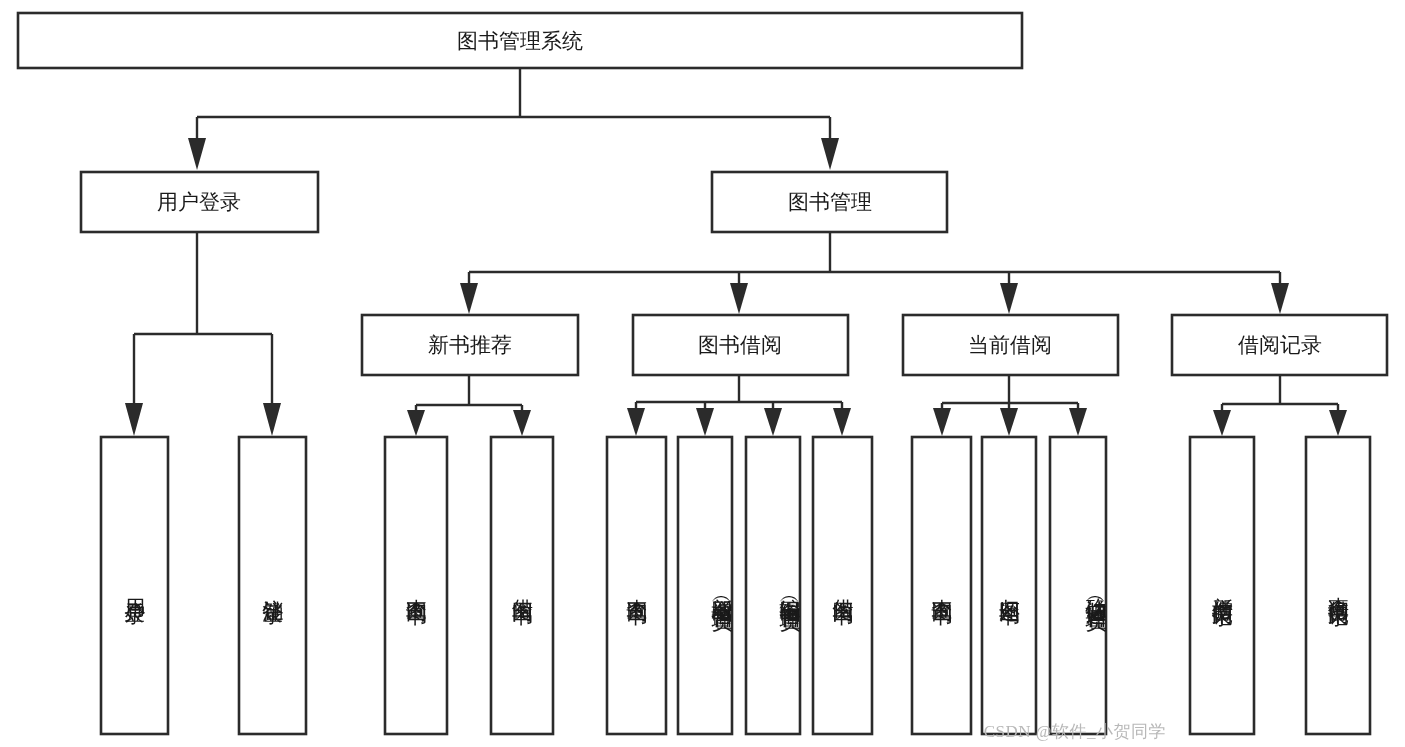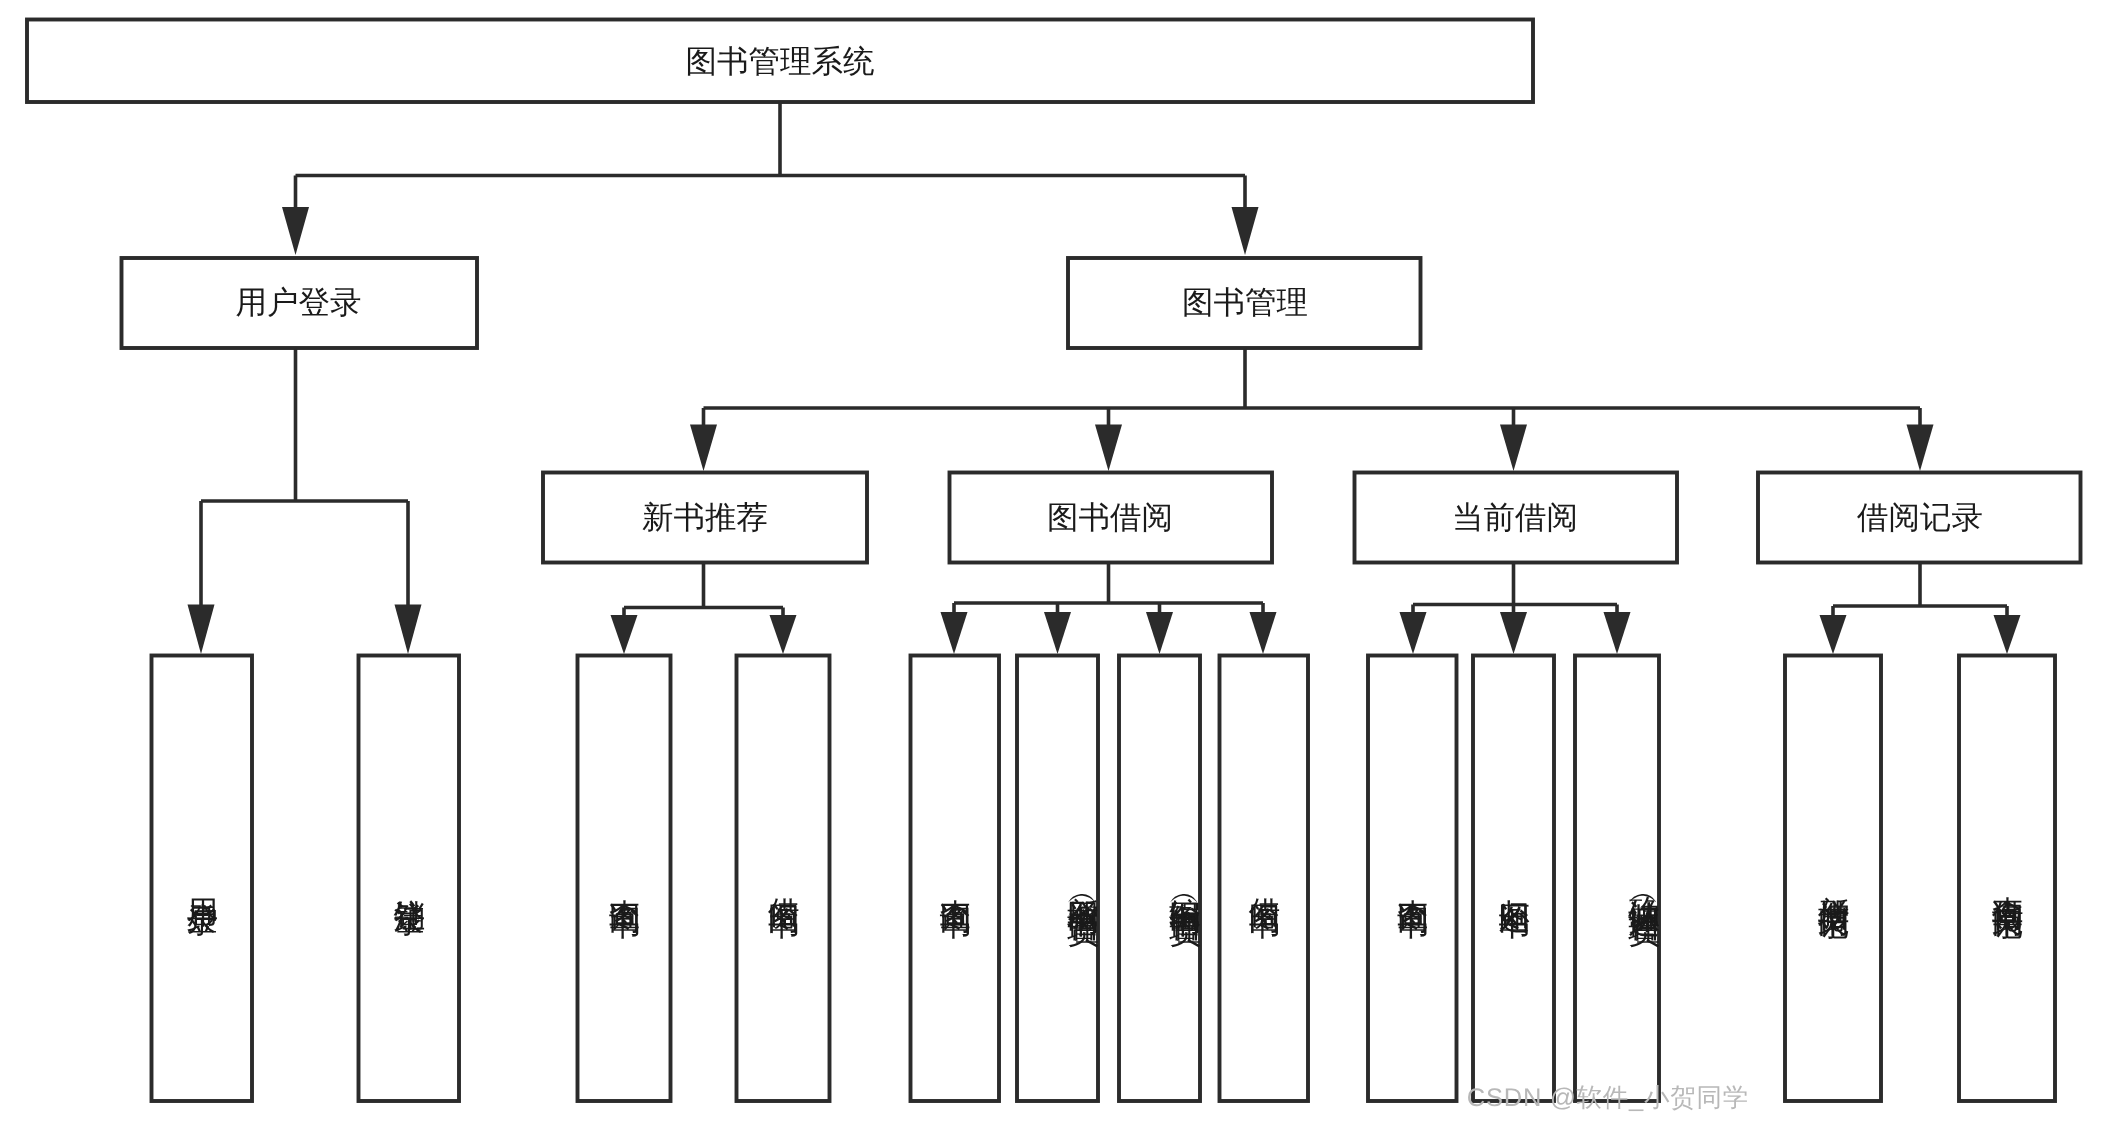--- a/index.html
+++ b/index.html
@@ -60,21 +60,21 @@
     display: flex;
     align-items: center;
     justify-content: center;
     white-space: nowrap;
     pointer-events: none;
   }
   .watermark {
     position: absolute;
     right: 8px;
     bottom: 4px;
-    font-family: Liberation Sans, sans-serif;
+    font-family: Liberation Serif, serif;
     font-size: 17px;
     color: #b8b8b8;
     letter-spacing: 0.5px;
     white-space: nowrap;
   }
 </style>
 </head>
 <body>
 
 <div id="diagram-root">

